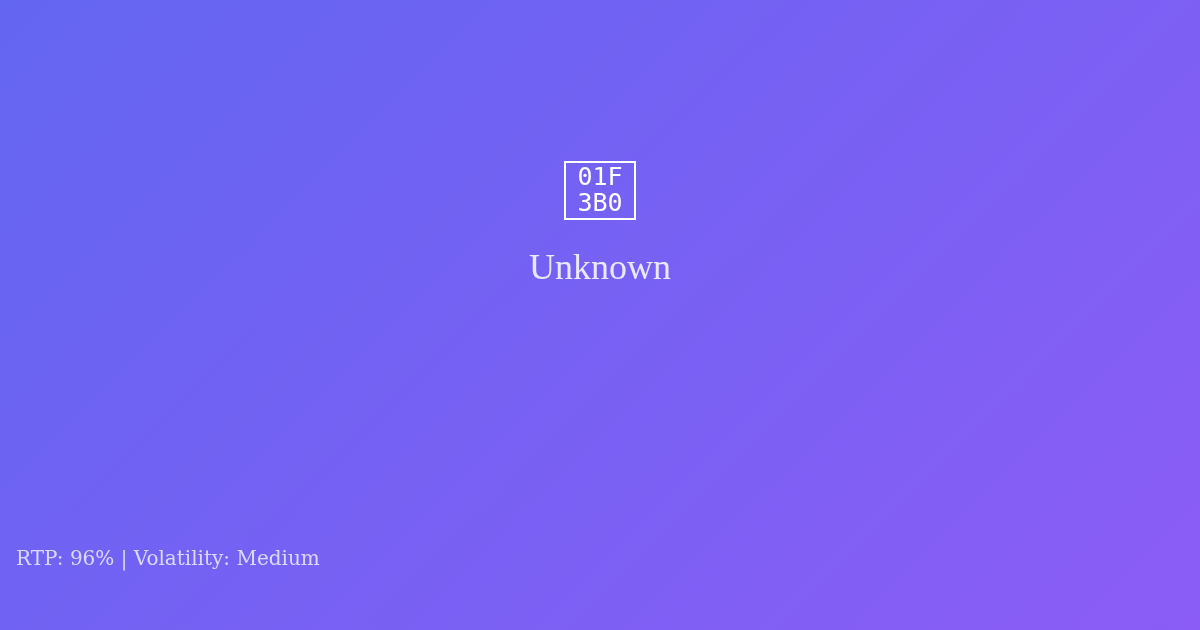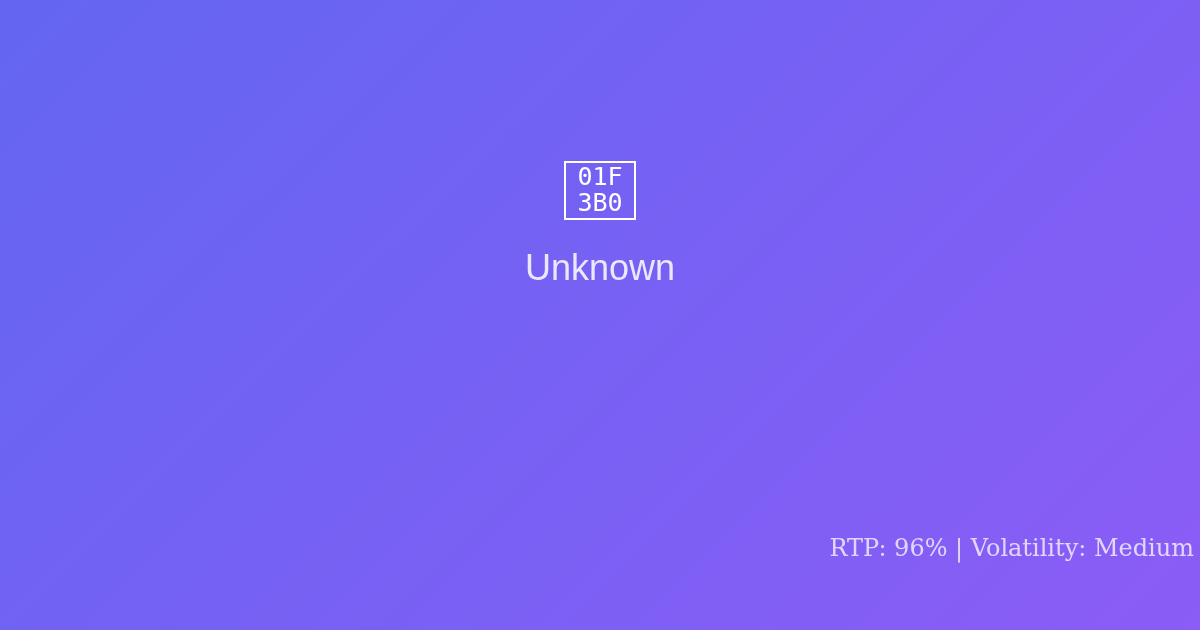--- a/index.html
+++ b/index.html
@@ -77,42 +77,42 @@
     top: -2px;
   }
   .tofu-glyph .tofu-line {
     display: block;
     height: 26px;
   }
 
   .game-subtitle {
     margin: 0;
     margin-top: 24px;
-    font-family: Liberation Sans, sans-serif;
+    font-family: Liberation Serif, serif;
     font-weight: normal;
     font-size: 36px;
     line-height: 1.2;
     color: rgba(255, 255, 255, 0.85);
     text-align: center;
     white-space: nowrap;
   }
 
   
   .game-meta {
     position: absolute;
     left: 0;
     right: 0;
     top: 528px;
-    margin: 6px;
+    margin: 16px;
     font-family: "DejaVu Serif", "Liberation Serif", serif;
     font-weight: normal;
-    font-size: 24px;
+    font-size: 20px;
     line-height: 28px;
     color: rgba(255, 255, 255, 0.75);
-    text-align: right;
+    text-align: left;
     white-space: nowrap;
   }
 </style>
 </head>
 <body>
 
 <div class="og-card">
 
   <div class="title-row">
 

